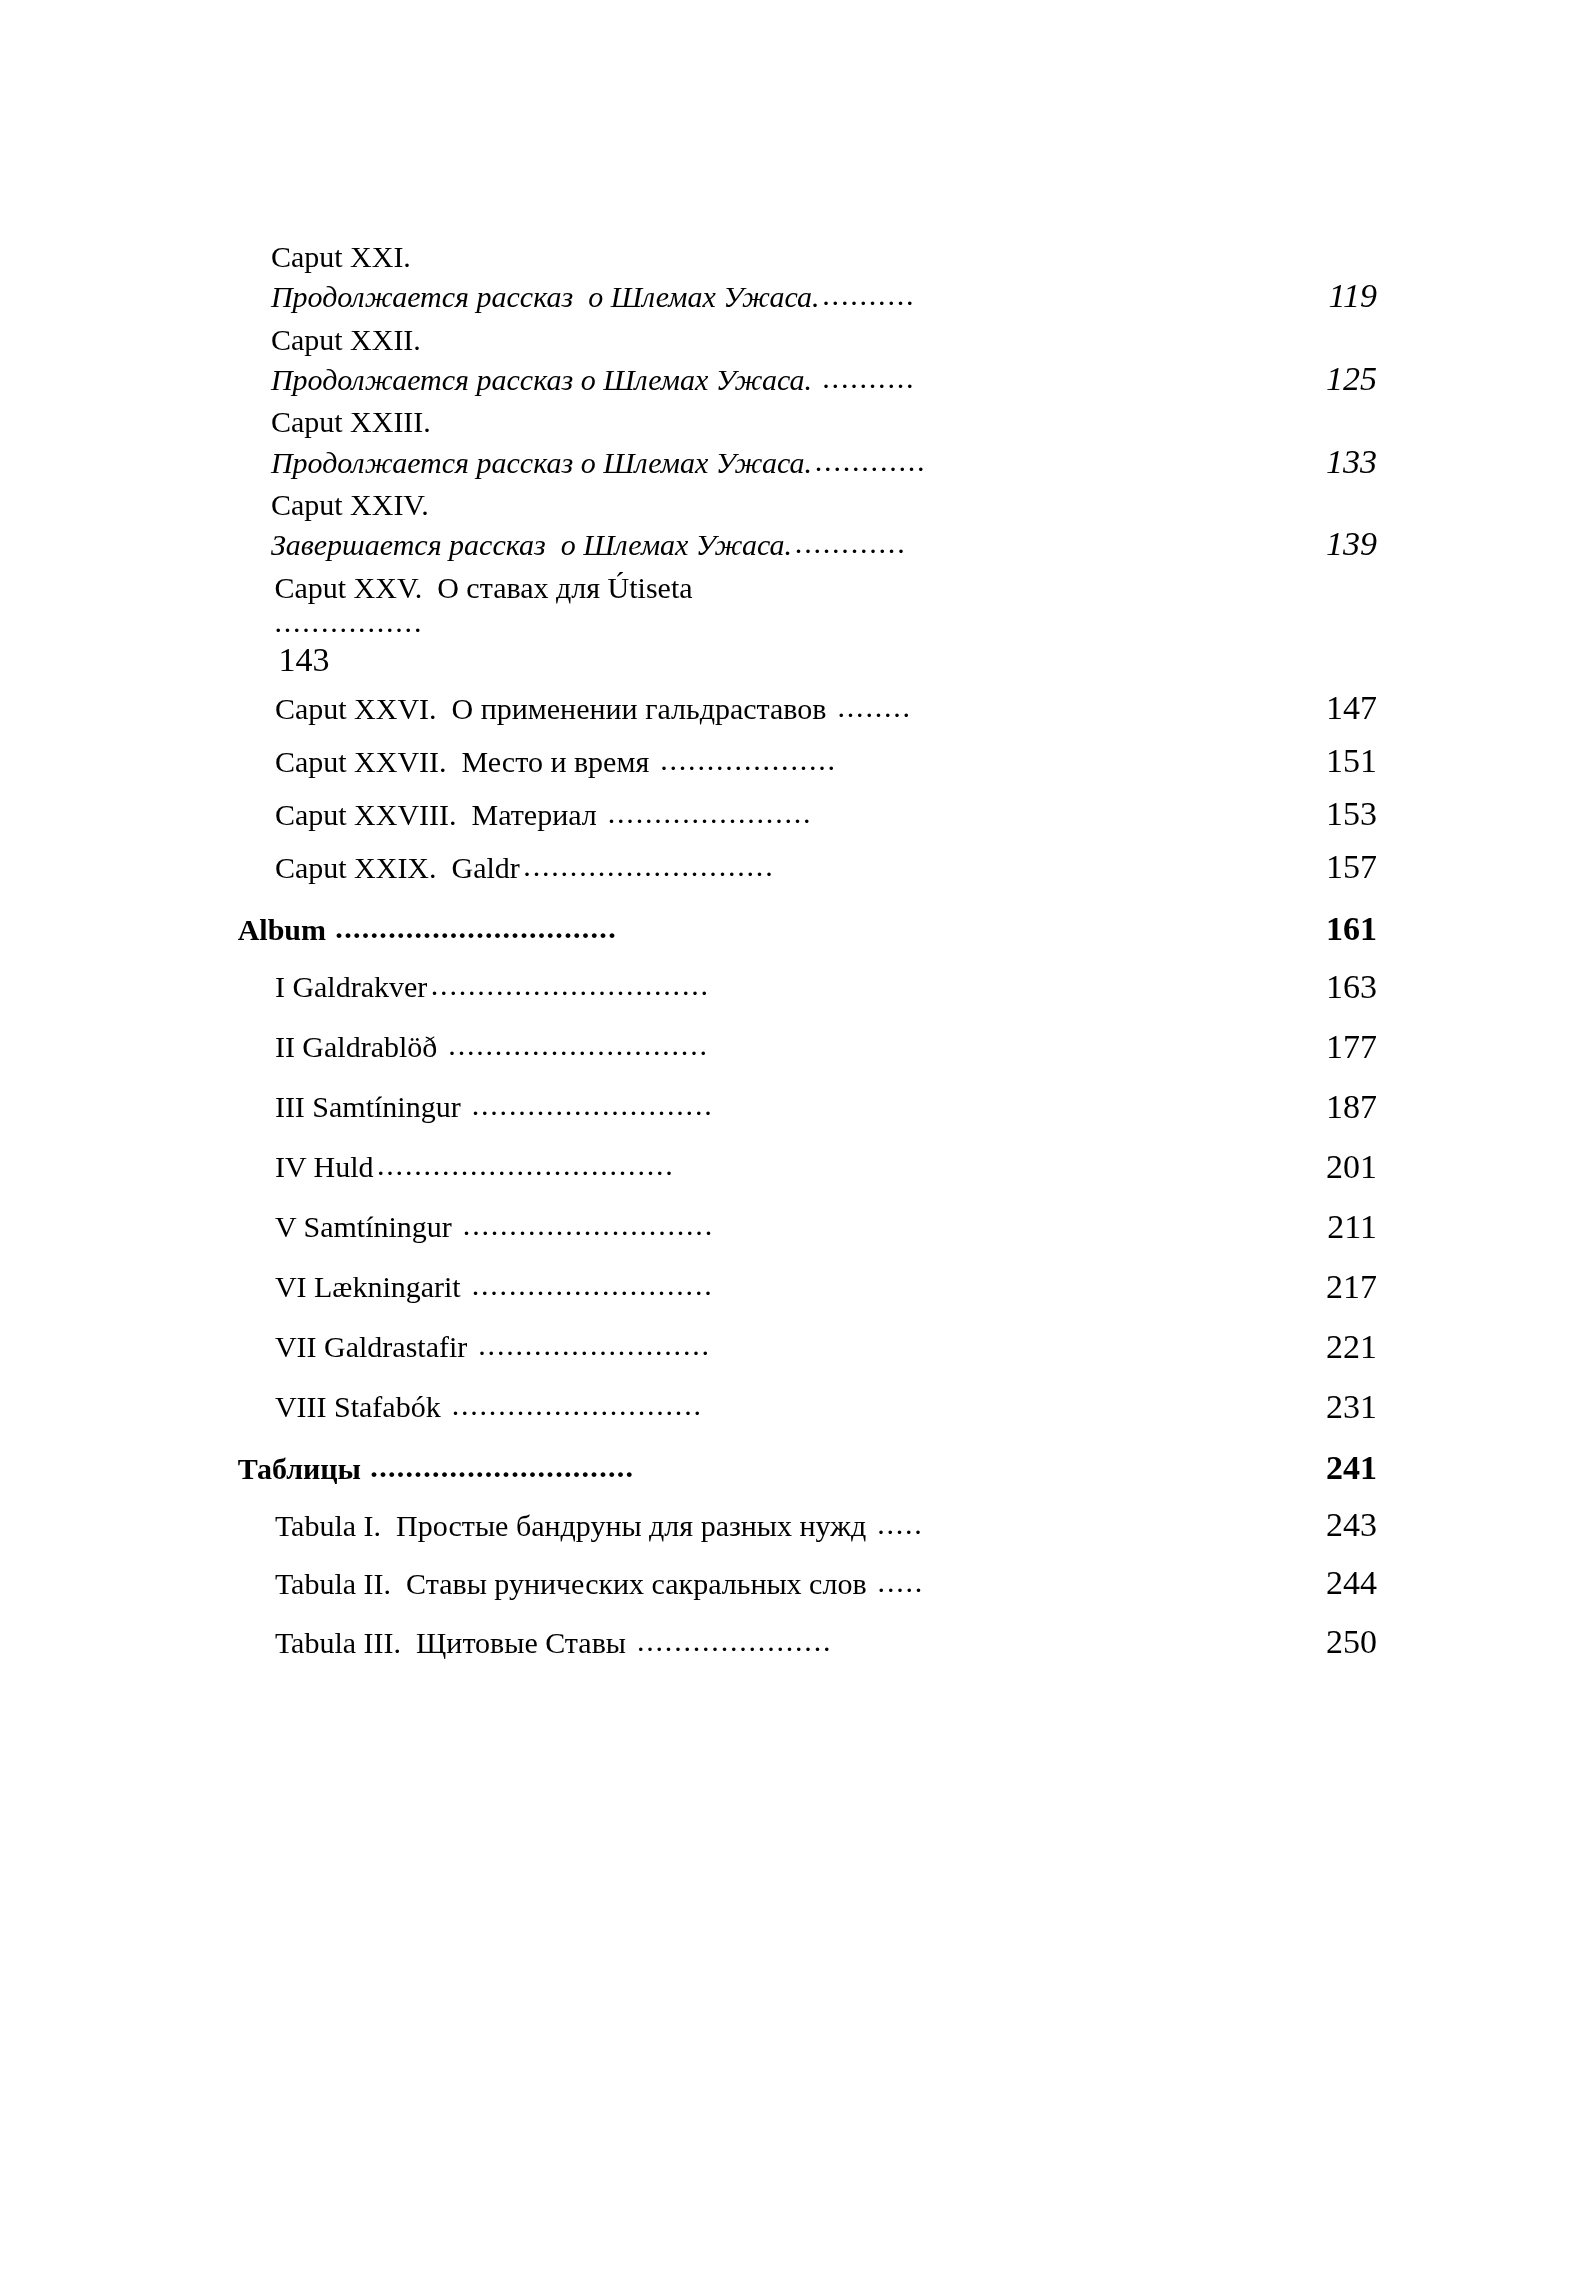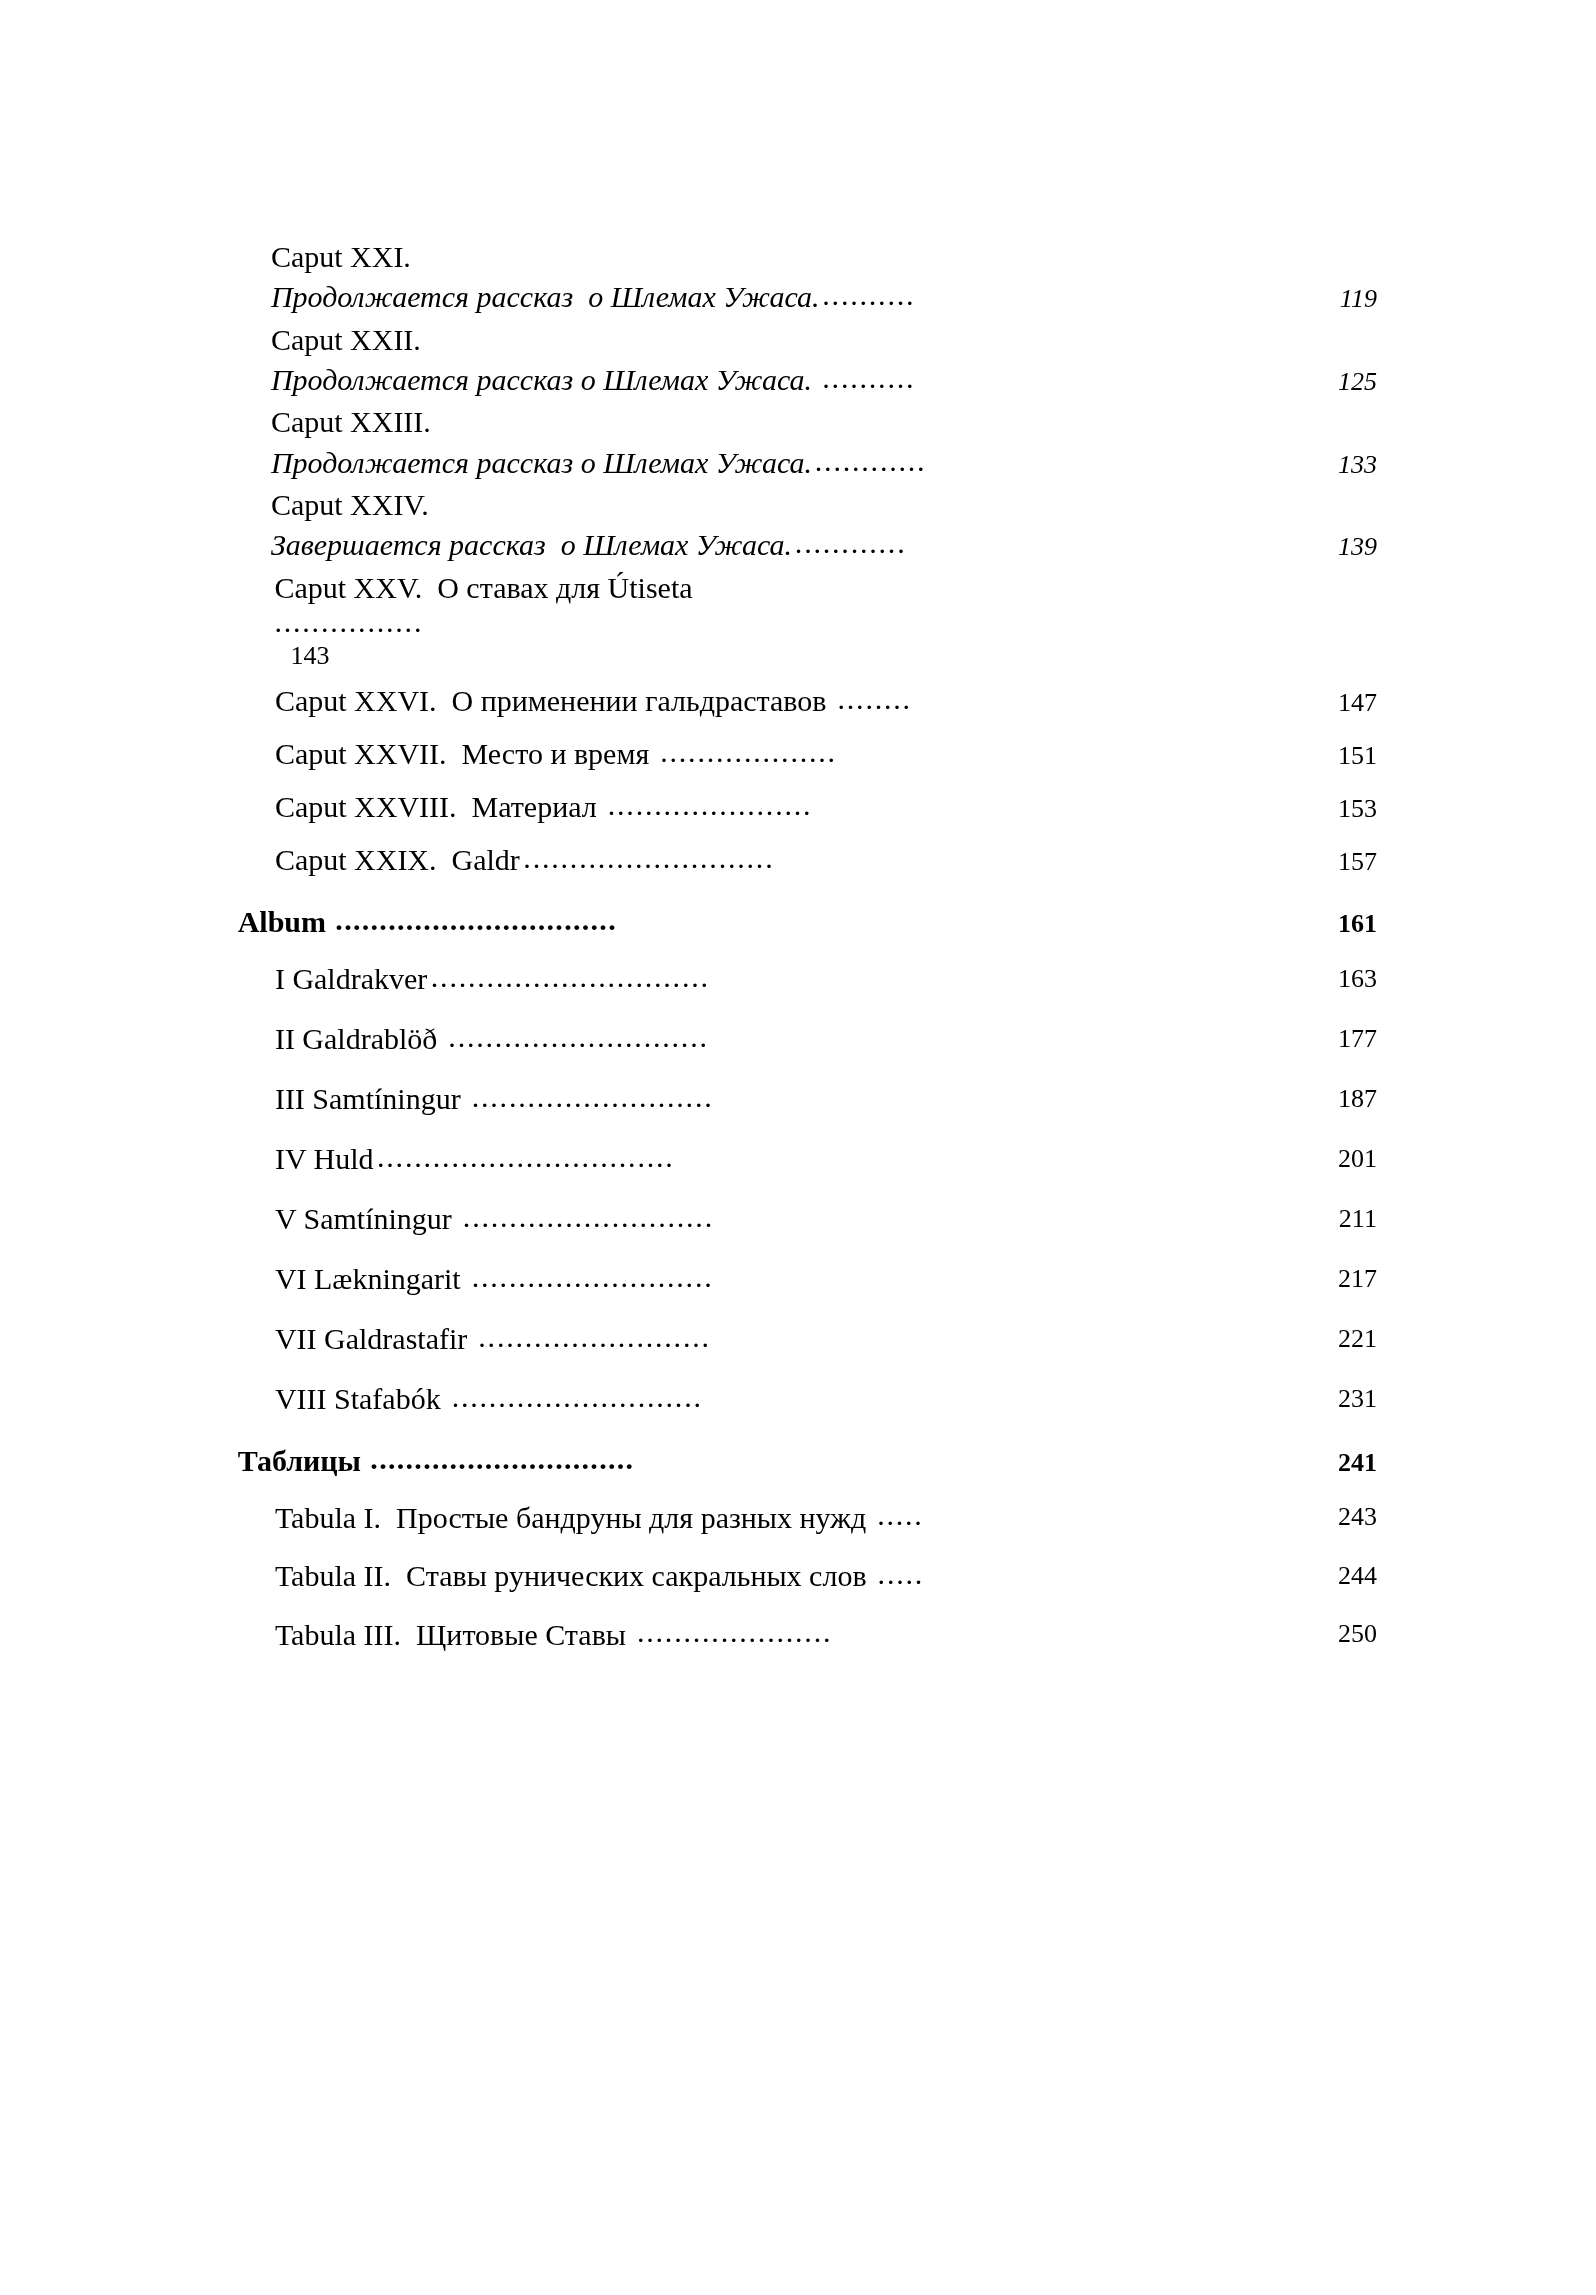--- a/index.html
+++ b/index.html
@@ -43,21 +43,21 @@
     flex: 1 1 auto;
     overflow: hidden;
     white-space: nowrap;
     font-size: 30px;
     letter-spacing: 1.8px;
     margin: 0 5.3px 0 3.5px;
     transform: translateY(-1.8px);
   }
   .entry .page-no {
     white-space: pre;
-    font-size: 26px;
+    font-size: 34px;
     text-align: right;
     min-width: 55px;
   }
 
   
   .caput-block {
     margin-bottom: 1.8px;
   }
   .caput-block .caput-head {
     font-size: 30px;
@@ -98,21 +98,21 @@
   }
   .entry.section .page-no {
     min-width: 0;
   }
 
   .group {
     margin-bottom: 3.5px;
   }
   .sub-list .entry { margin-bottom: 14px; }
   .album-list .entry { margin-bottom: 21px; align-items: center; }
-  .tab-list .entry { margin-bottom: 19.4px; align-items: center; }
+  .tab-list .entry { margin-bottom: 19.4px; }
 </style>
 </head>
 <body>
 
 <div class="page">
   <div class="toc">
 
     <div class="caput-block group">
       <div class="caput-head">Caput XXI.</div>
       <div class="entry">

